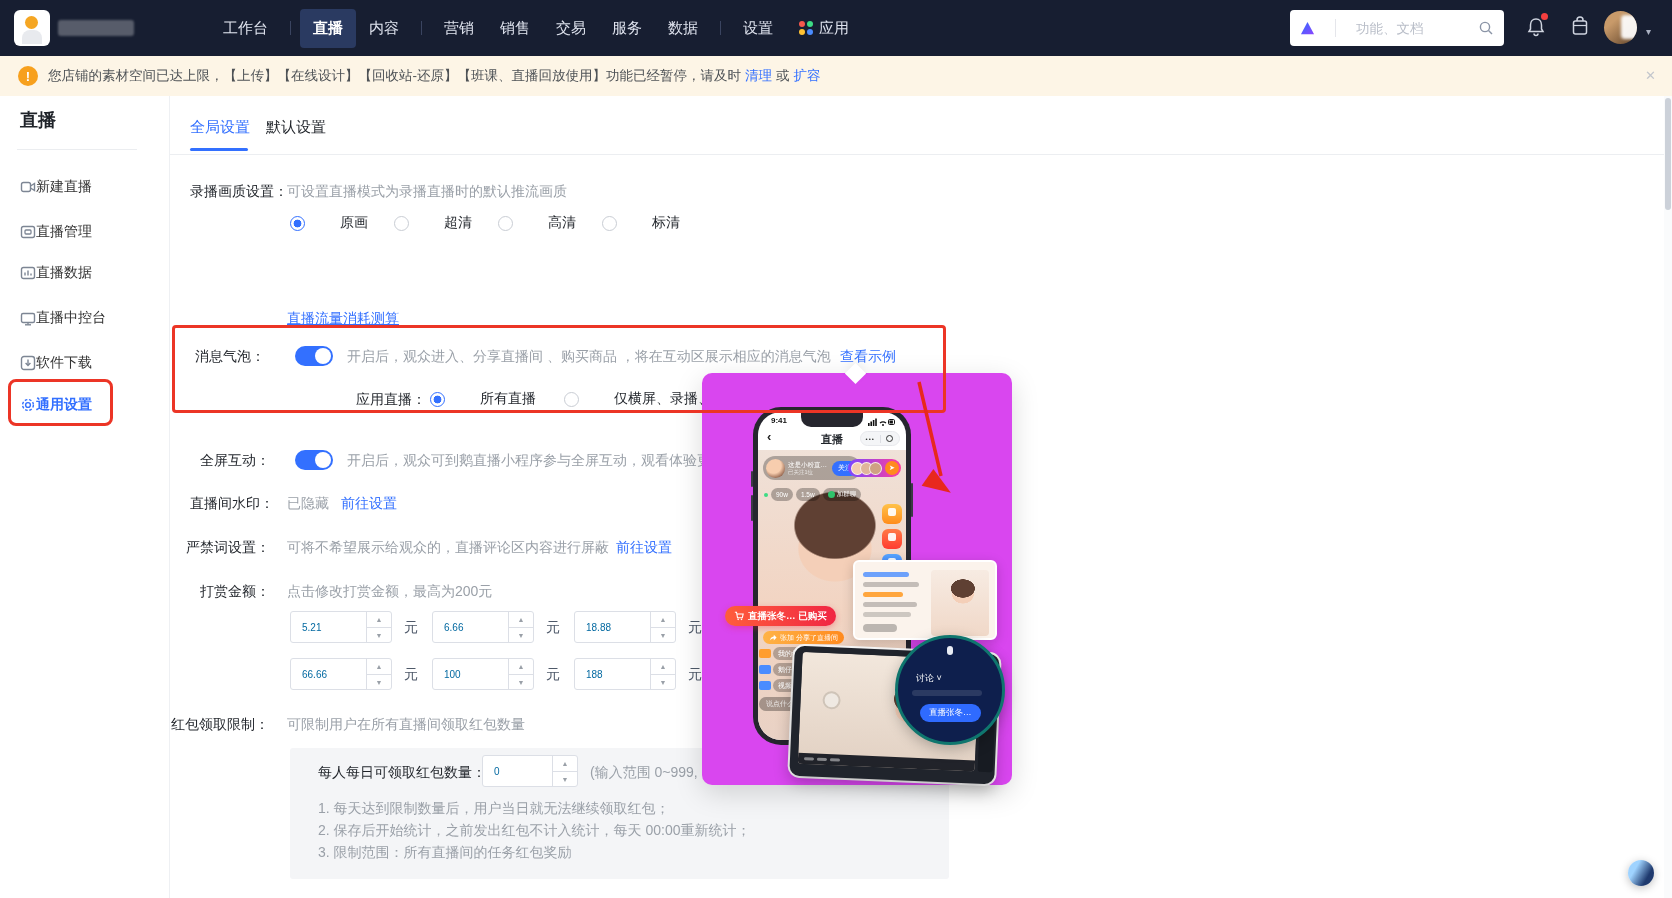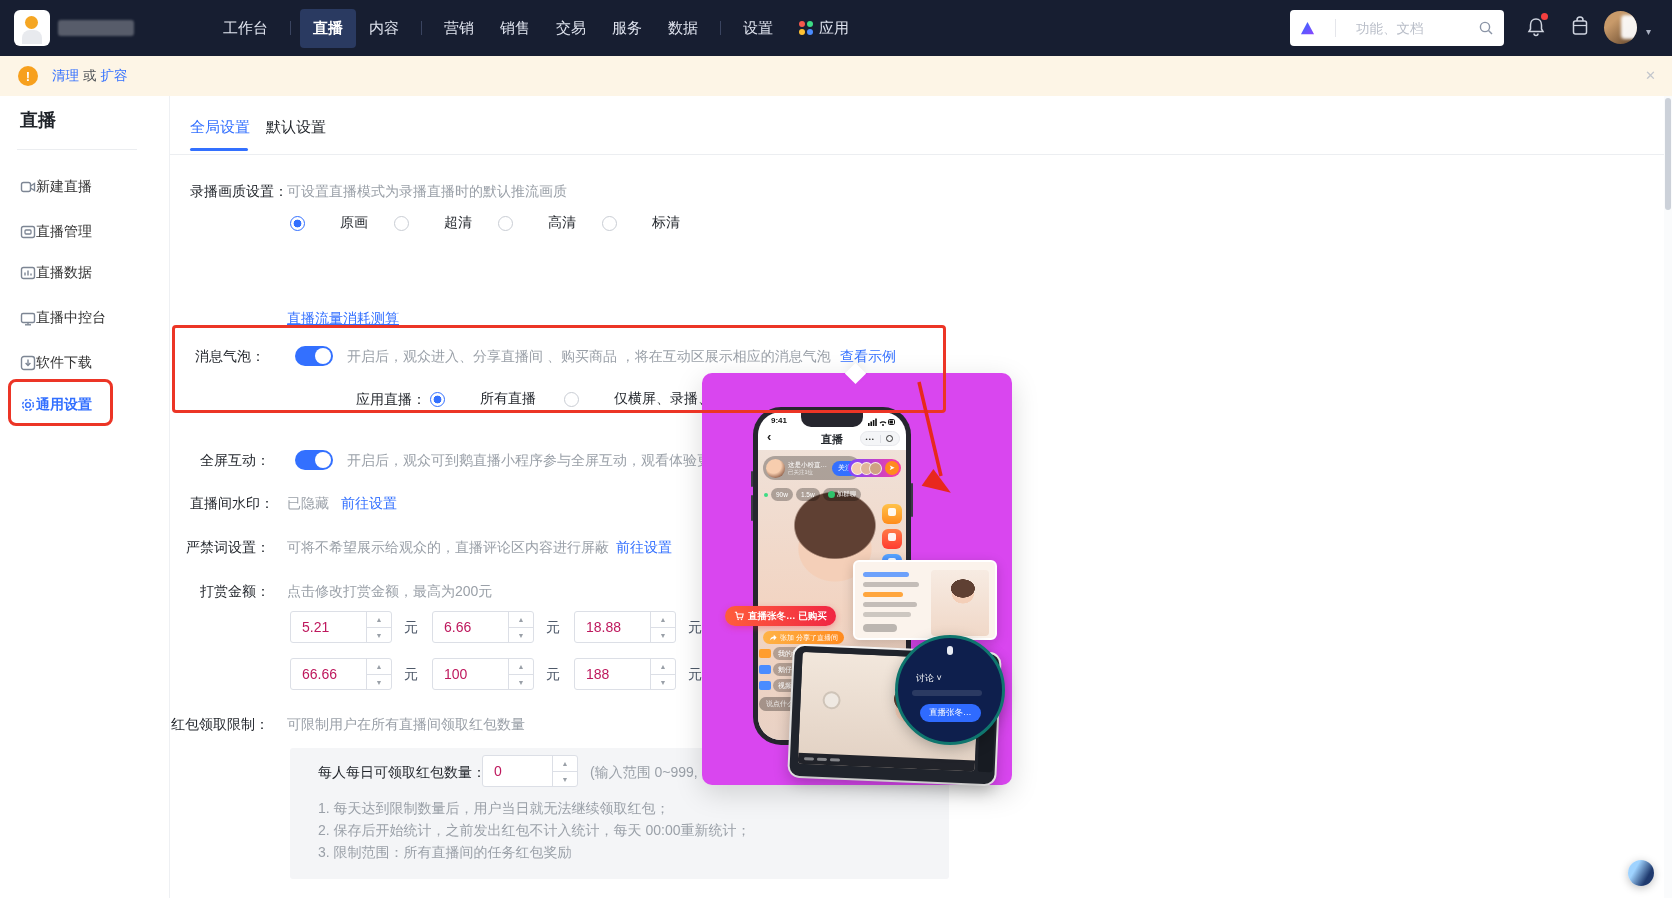--- a/index.html
+++ b/index.html
@@ -59,21 +59,21 @@
   .flink{position:absolute;font-size:14px;color:#3370ff;cursor:pointer;}
   .radio{display:inline-block;width:15px;height:15px;border-radius:50%;border:1px solid #c9cdd4;background:#fff;vertical-align:-3px;}
   .radio.on{border:1px solid #3370ff;background:radial-gradient(circle,#3370ff 0 3.6px,#fff 4.2px);}
   .rlabel{font-size:14px;color:#1f2329;margin-left:7px;}
   .rgroup{position:absolute;display:flex;align-items:center;gap:0;}
   .rgroup .ritem{display:flex;align-items:center;cursor:pointer;gap:28px;}
   .graybox{position:absolute;background:#f4f5f7;border-radius:3px;}
   .toggle{position:absolute;width:38px;height:20px;border-radius:10px;background:#3370ff;cursor:pointer;}
   .toggle::after{content:"";position:absolute;right:2px;top:2px;width:16px;height:16px;border-radius:50%;background:#fff;}
   .numbox{position:absolute;width:102px;height:32px;border:1px solid #dcdfe6;border-radius:3px;background:#fff;}
-  .numbox input{position:absolute;left:0;top:0;width:74px;height:30px;border:none;outline:none;padding:0 0 0 11px;font-size:14px;color:#be185d;background:transparent;font-family:inherit;}
+  .numbox input{position:absolute;left:0;top:0;width:74px;height:30px;border:none;outline:none;padding:0 0 0 11px;font-size:10px;color:#0369a1;background:transparent;font-family:inherit;}
   .spin{position:absolute;right:0;top:0;width:25px;height:30px;border-left:1px solid #dcdfe6;}
   .spin .up,.spin .dn{position:absolute;left:0;width:100%;height:15px;display:flex;align-items:center;justify-content:center;font-size:7px;color:#9aa0a8;cursor:pointer;}
   .spin .up{top:0;}
   .spin .dn{bottom:0;border-top:1px solid #dcdfe6;}
   .unit{position:absolute;font-size:14px;color:#4e5969;}
 
   
   .redbox{position:absolute;border:3px solid #ec3526;z-index:60;pointer-events:none;}
   .arrow-svg{position:absolute;z-index:61;pointer-events:none;}
 
@@ -251,20 +251,21 @@
       </svg>
     </div>
     <div class="avatar">
         <span class="smudge"></span>
       </div>
     <span class="av-caret">▾</span>
   </div>
 
   <div class="banner">
     <span class="warn-ic">!</span>
+    <span>您店铺的素材空间已达上限，【上传】【在线设计】【回收站-还原】【班课、直播回放使用】功能已经暂停，请及时</span>
     <span class="blink">清理</span>
     <span>或</span>
     <span class="blink">扩容</span>
     <span class="bclose">✕</span>
   </div>
 
   <div class="sidebar">
     <div class="side-title">直播</div>
     <div class="side-div"></div>
 

